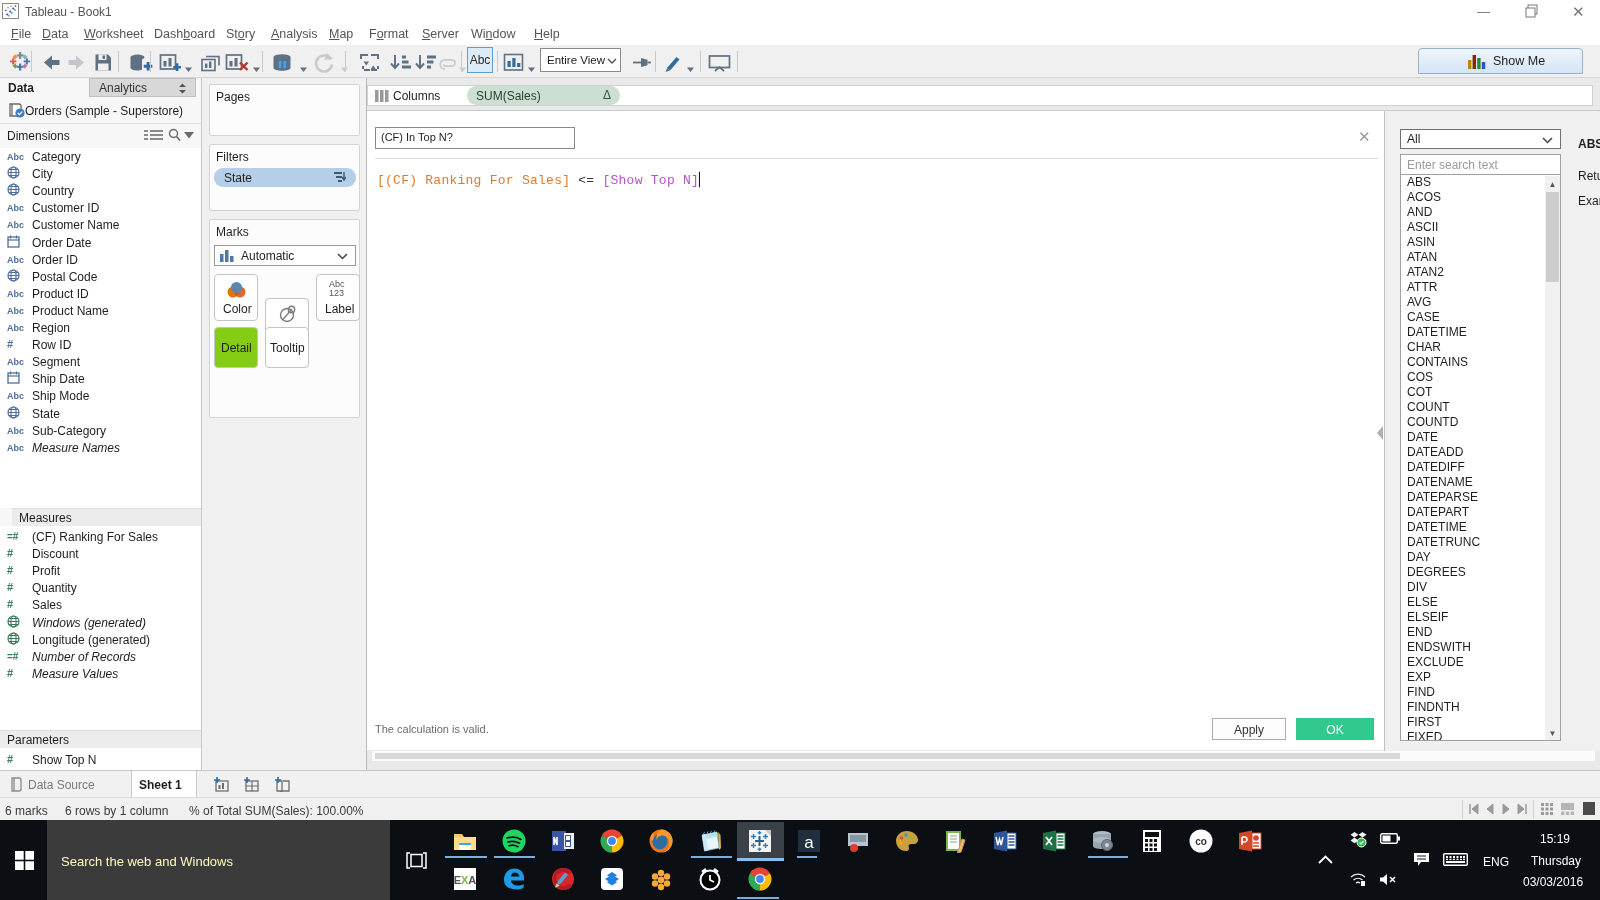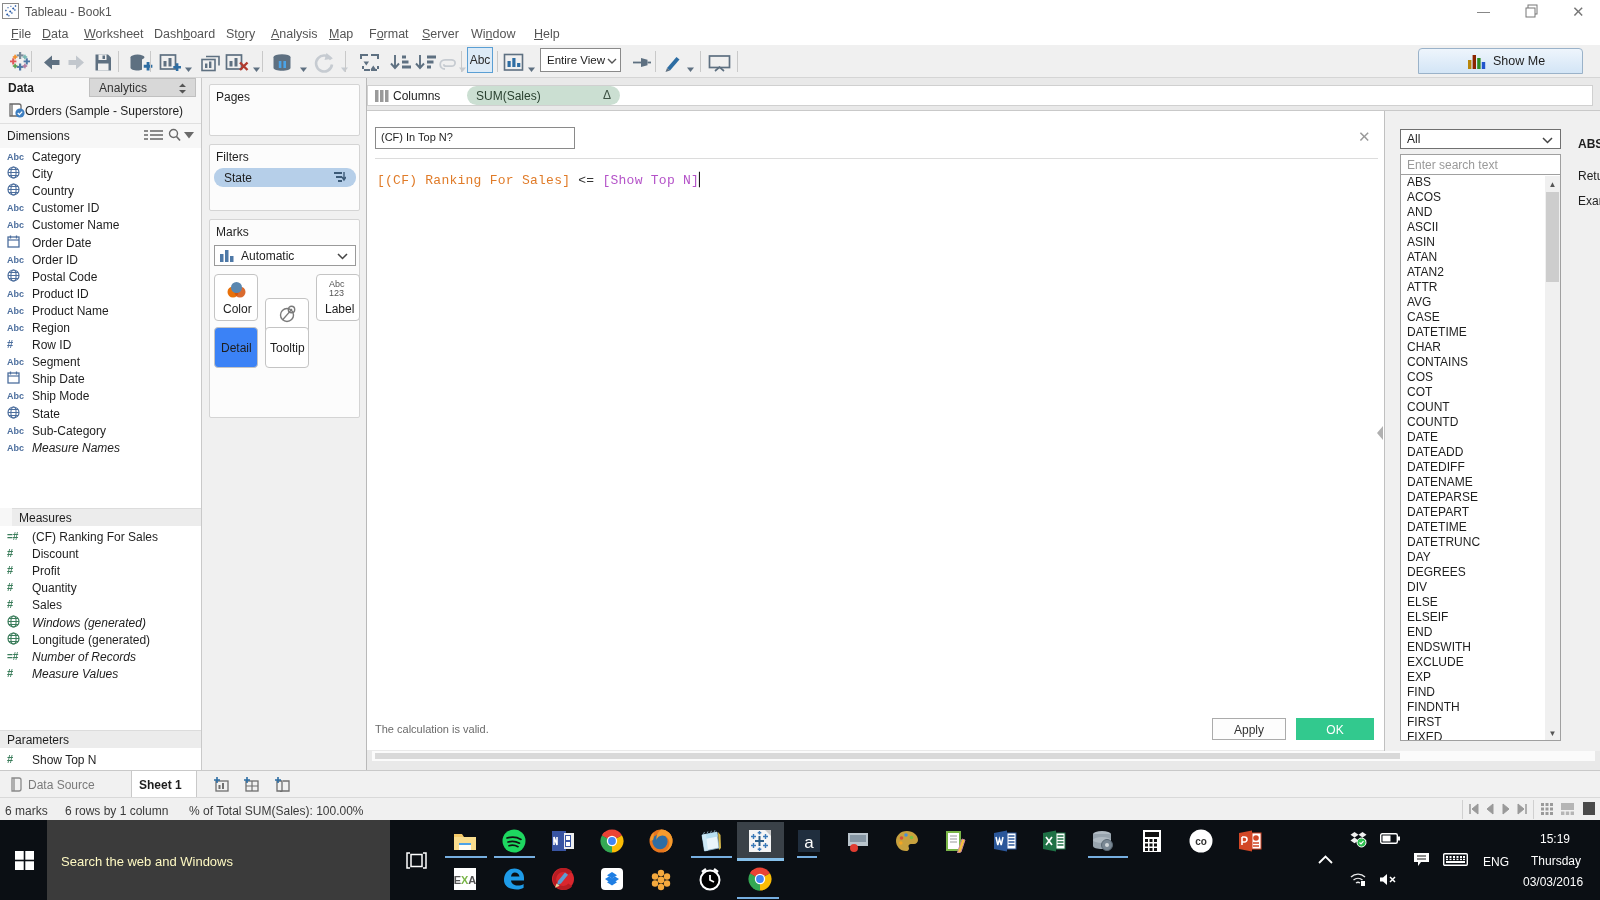--- a/index.html
+++ b/index.html
@@ -526,21 +526,21 @@
             <circle cx="8" cy="10" r="6.5" fill="none" stroke="#7a7a7a" stroke-width="1.4"></circle>
             <circle cx="12.5" cy="4.5" r="3.2" fill="none" stroke="#7a7a7a" stroke-width="1.4"></circle>
             <path d="M3.5 15 L13 4" stroke="#7a7a7a" stroke-width="1.2"></path>
           </svg>
       <span class="abs" style="left:11px;top:27px;font-size:12px">Size</span>
     </div>
     <div class="abs" style="left:106px;top:54px;width:44px;height:47px;background:#fff;border:1px solid #c4c4c4;border-radius:4px;">
       <div class="abs" style="left:12px;top:5px;font-size:9px;color:#555;line-height:9px">Abc<br>123</div>
       <span class="abs" style="left:8px;top:27px;font-size:12px">Label</span>
     </div>
-    <div class="abs" style="left:4px;top:107px;width:44px;height:41px;background:#3b82f6;border:1px solid #c4c4c4;border-radius:4px;">
+    <div class="abs" style="left:4px;top:107px;width:44px;height:41px;background:#84cc16;border:1px solid #c4c4c4;border-radius:4px;">
       <span class="abs" style="left:6px;top:13px;font-size:12px">Detail</span>
     </div>
     <div class="abs" style="left:55px;top:107px;width:44px;height:41px;background:#fff;border:1px solid #c4c4c4;border-radius:4px;">
       <span class="abs" style="left:4px;top:13px;font-size:12px">Tooltip</span>
     </div>
   </div>
 </div>
 
 <div id="sheetarea">
   <div id="colshelf">

